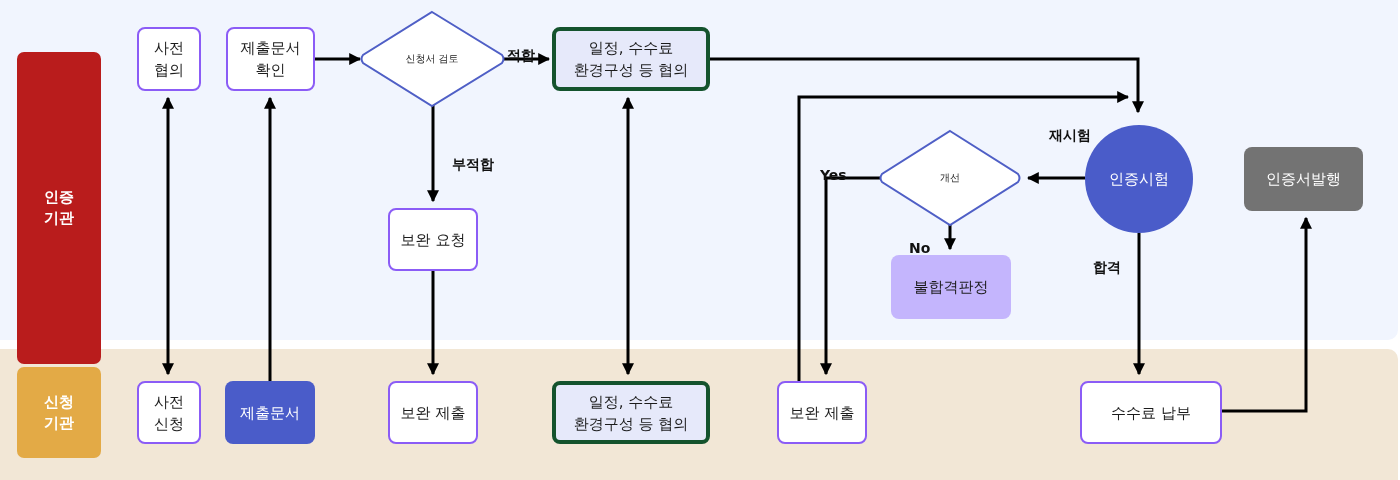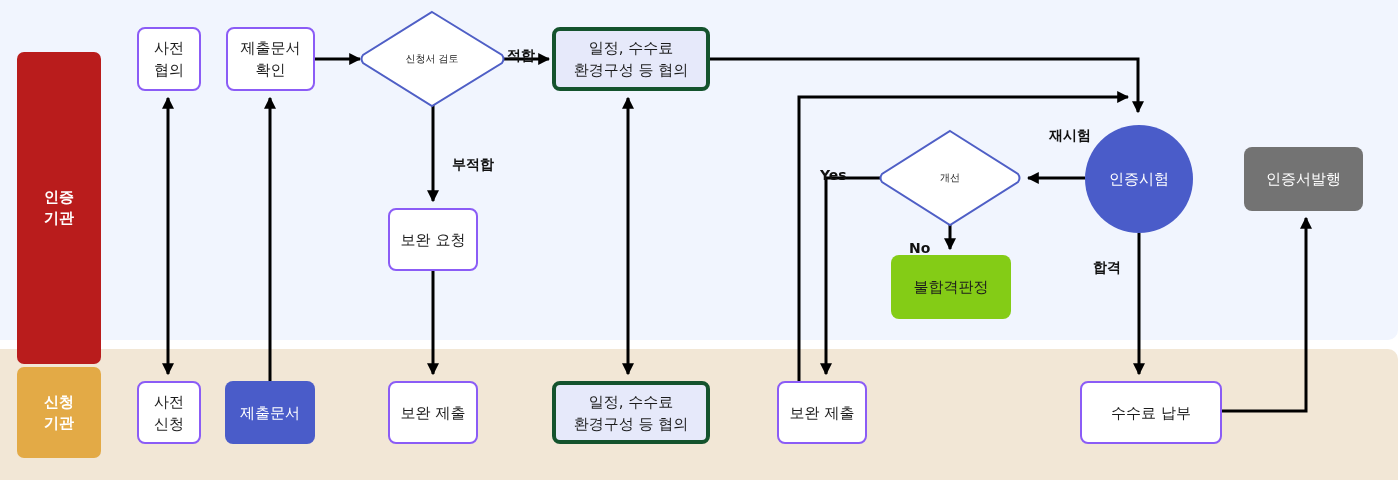--- a/index.html
+++ b/index.html
@@ -21,21 +21,21 @@
 
   .node {
     position: absolute; box-sizing: border-box; border-radius: 8px;
     display: flex; align-items: center; justify-content: center; text-align: center;
     font-size: 15px; line-height: 22px; color: #1c1c1c; white-space: pre-line;
   }
   .node.white { background: #ffffff; border: 2px solid #8b5cf6; }
   .node.lav { background: #e6e9fa; border: 4px solid #14532d; }
   .node.solid-blue { background: #4a5cc9; color: #ffffff; }
   .node.solid-purple { background: #737373; color: #ffffff; text-align: center; }
-  .node.yellow { background: #84cc16; color: #1c1c1c; }
+  .node.yellow { background: #c4b5fd; color: #1c1c1c; }
   .node.circle { border-radius: 50%; background: #4a5cc9; color: #ffffff; }
 
   .diamond-text {
     position: absolute; transform: translate(-50%, -50%);
     font-size: 10px; color: #1c1c1c; white-space: nowrap;
   }
   .edge-label {
     position: absolute; font-size: 14px; font-weight: bold; color: #111111; white-space: nowrap; margin-top: 12px;
   }
   svg.overlay { position: absolute; left: 0; top: 0; }

